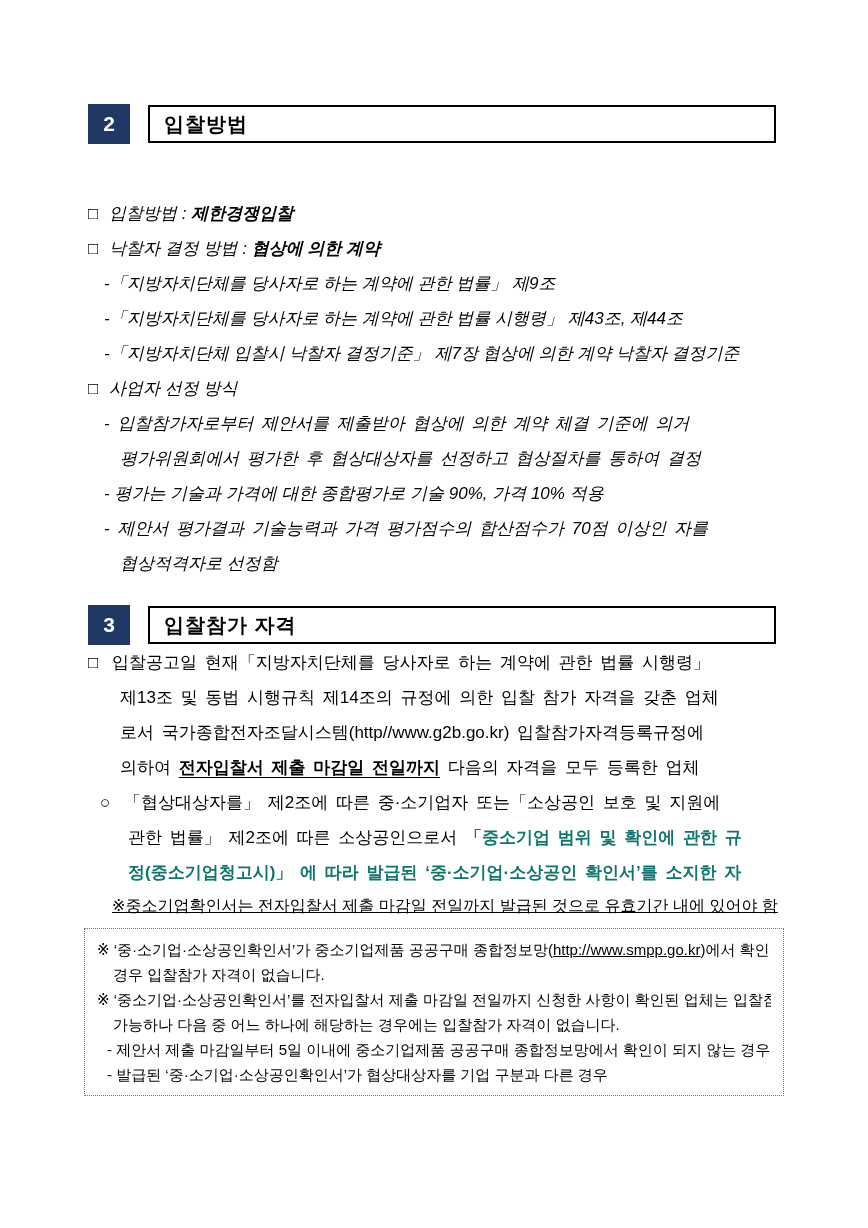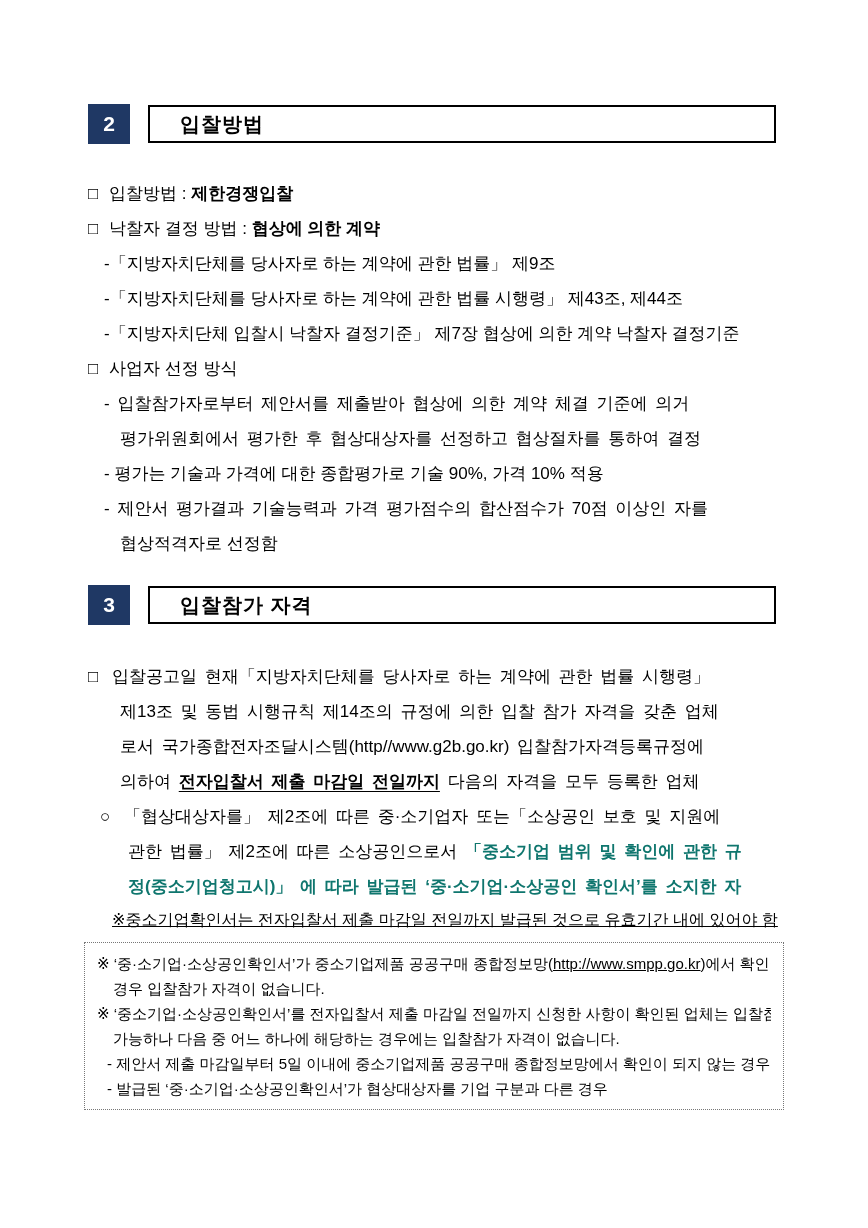--- a/index.html
+++ b/index.html
@@ -11,30 +11,30 @@
   .page{position:relative;width:868px;height:1228px;}
 
   
   .sec-header{display:flex;margin-left:88px;margin-right:92px;height:40px;}
   .num-box{
     width:42px;background:#1f3864;color:#fff;font-weight:bold;font-size:21px;
     display:flex;align-items:center;justify-content:center;flex:0 0 auto;
   }
   .title-box{
     flex:1;border:2px solid #000;margin:1px 0 1px 18px;background:#fff;
-    display:flex;align-items:center;padding-left:30px;
+    display:flex;align-items:center;padding-left:14px;
     font-size:20px;font-weight:bold;letter-spacing:1px;
   }
   .hdr2{margin-top:104px;}
   .hdr3{margin-top:24px;}
 
   
   .content{margin-left:88px;width:702px;overflow:hidden;}
-  .s2-body{margin-top:32px;}
-  .s3-body{margin-top:34px;}
+  .s2-body{margin-top:52px;font-style:italic;}
+  .s3-body{}
   .ln{font-size:17px;line-height:35px;white-space:nowrap;overflow:hidden;}
   .small{font-size:16px;line-height:32px;}
   .sp{word-spacing:3px;}
   .i1{padding-left:16px;}
   .i2{padding-left:32px;}
   .io{padding-left:12px;}
   .ioc{padding-left:40px;}
   .ix{padding-left:24px;}
 
   

